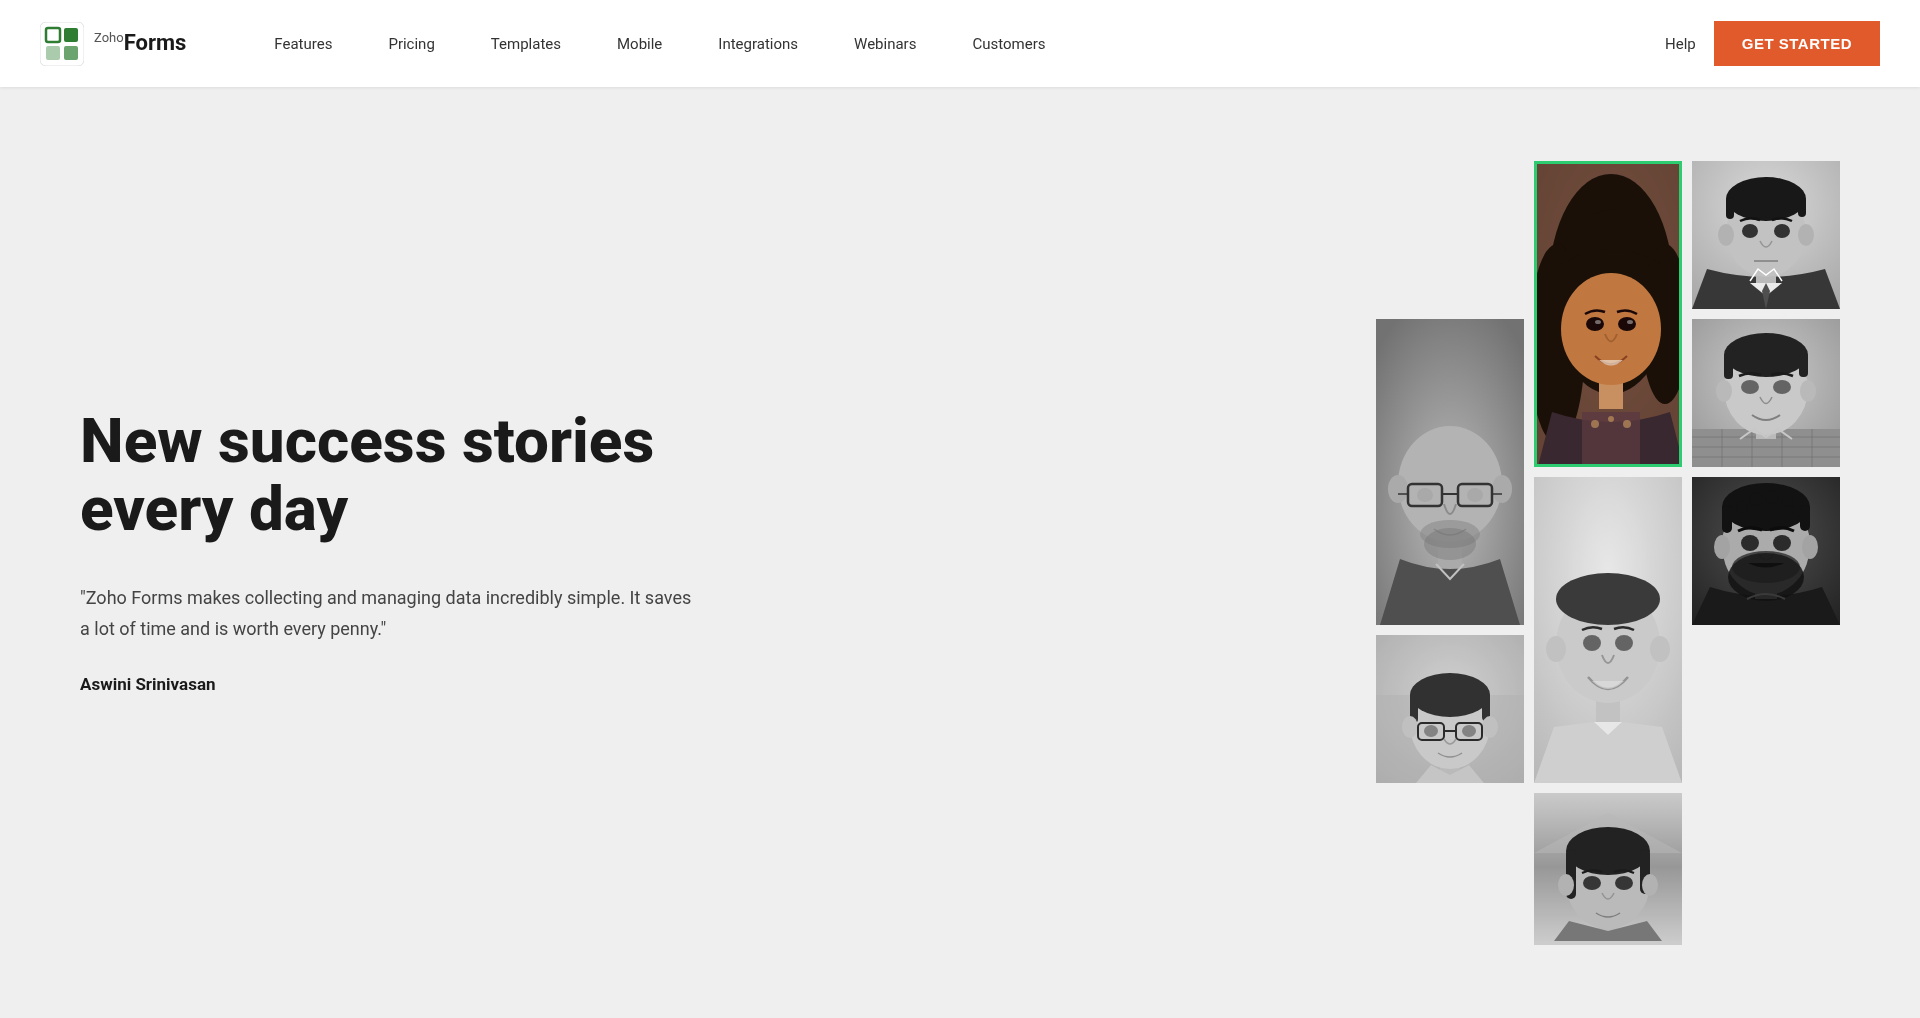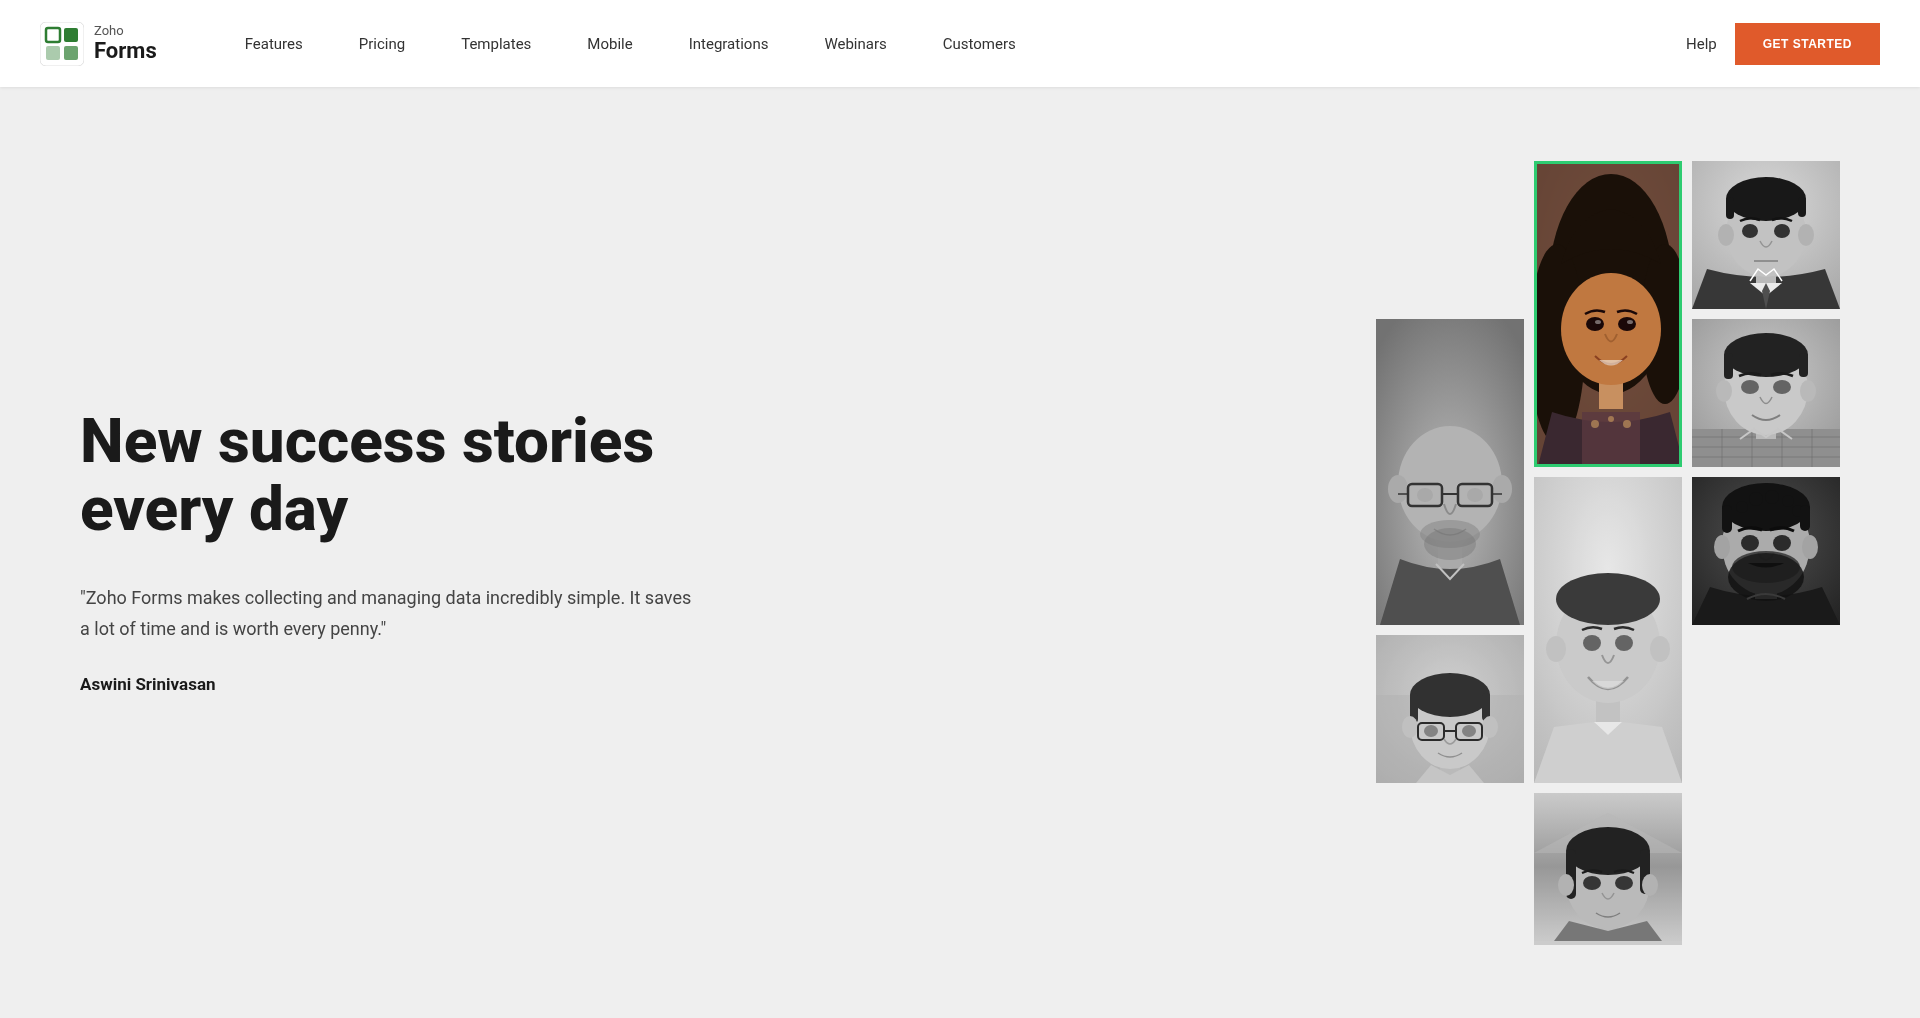--- a/index.html
+++ b/index.html
@@ -22,21 +22,21 @@
       gap: 10px;
       text-decoration: none;
       margin-right: 60px;
     }
     .logo-icon {
       width: 44px;
       height: 44px;
     }
     .logo-text {
       display: flex;
-      flex-direction: column;
+      flex-direction: row;
       line-height: 1.1;
     }
     .logo-zoho {
       font-size: 13px;
       color: #555;
       font-weight: 400;
     }
     .logo-forms {
       font-size: 22px;
       color: #1a1a1a;
@@ -70,21 +70,21 @@
       font-size: 15px;
       color: #333;
       cursor: pointer;
       padding: 0 10px;
     }
     .get-started-btn {
       background: #e05a2b;
       color: #fff;
       border: none;
       padding: 14px 28px;
-      font-size: 12px;
+      font-size: 15px;
       font-weight: 600;
       cursor: pointer;
       letter-spacing: 0.5px;
       text-transform: uppercase;
     }
 
     
     .hero {
       min-height: calc(100vh - 87px);
       background: #efefef;

